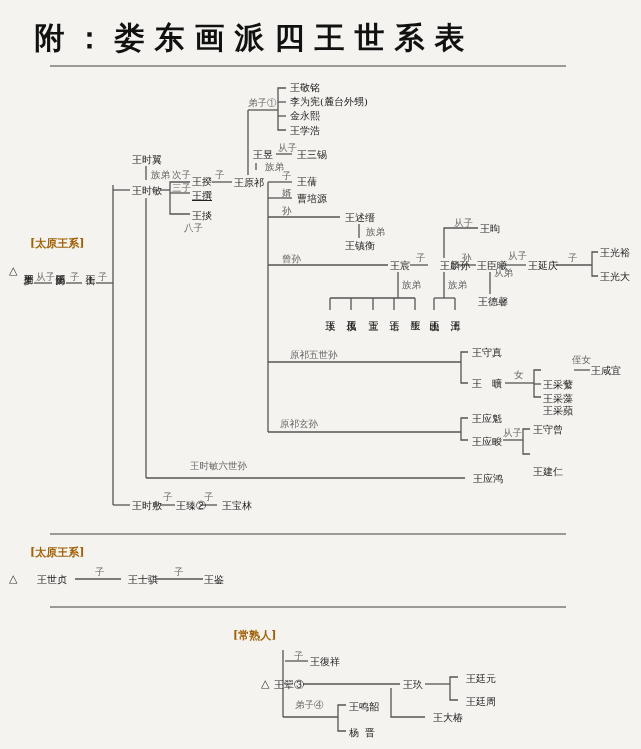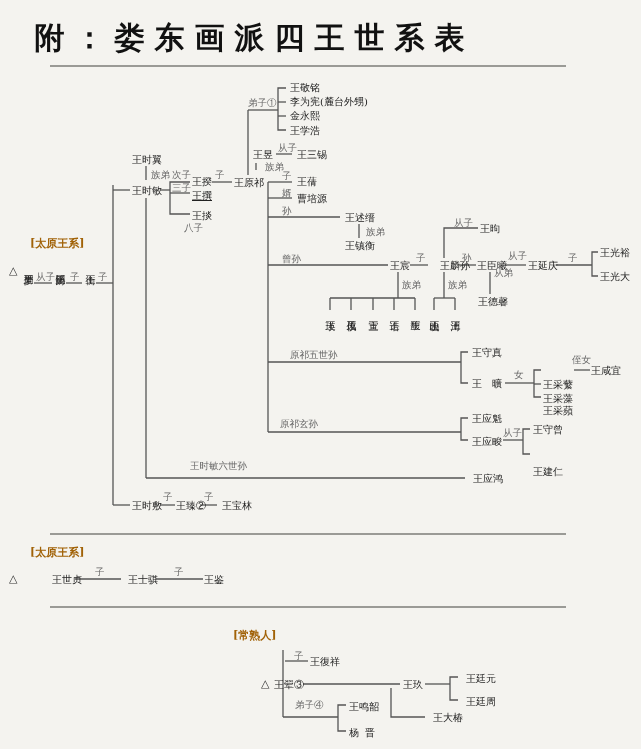--- a/index.html
+++ b/index.html
@@ -205,21 +205,21 @@
 <div class="t" style="left:473px;top:473px;">王应鸿</div>
 
 <div class="t" style="left:132px;top:500px;">王时敷</div>
 <div class="rel" style="left:163px;top:492px;">子</div>
 <div class="t" style="left:176px;top:500px;">王臻②</div>
 <div class="rel" style="left:204px;top:492px;">子</div>
 <div class="t" style="left:222px;top:500px;">王宝林</div>
 
 <div class="sect" style="left:30px;top:545px;">[太原王系]</div>
 <div class="tri" style="left:9px;top:572px;">△</div>
-<div class="t" style="left:52px;top:574px;text-align:right;">王世贞</div>
+<div class="t" style="left:37px;top:574px;text-align:right;">王世贞</div>
 <div class="rel" style="left:95px;top:567px;">子</div>
 <div class="t" style="left:128px;top:574px;">王士骐</div>
 <div class="rel" style="left:174px;top:567px;">子</div>
 <div class="t" style="left:204px;top:574px;">王鉴</div>
 
 <div class="sect" style="left:233px;top:628px;">[常熟人]</div>
 <div class="rel" style="left:294px;top:651px;">子</div>
 <div class="t" style="left:310px;top:656px;">王復祥</div>
 <div class="tri" style="left:261px;top:677px;">△</div>
 <div class="t" style="left:274px;top:679px;">王翚③</div>

